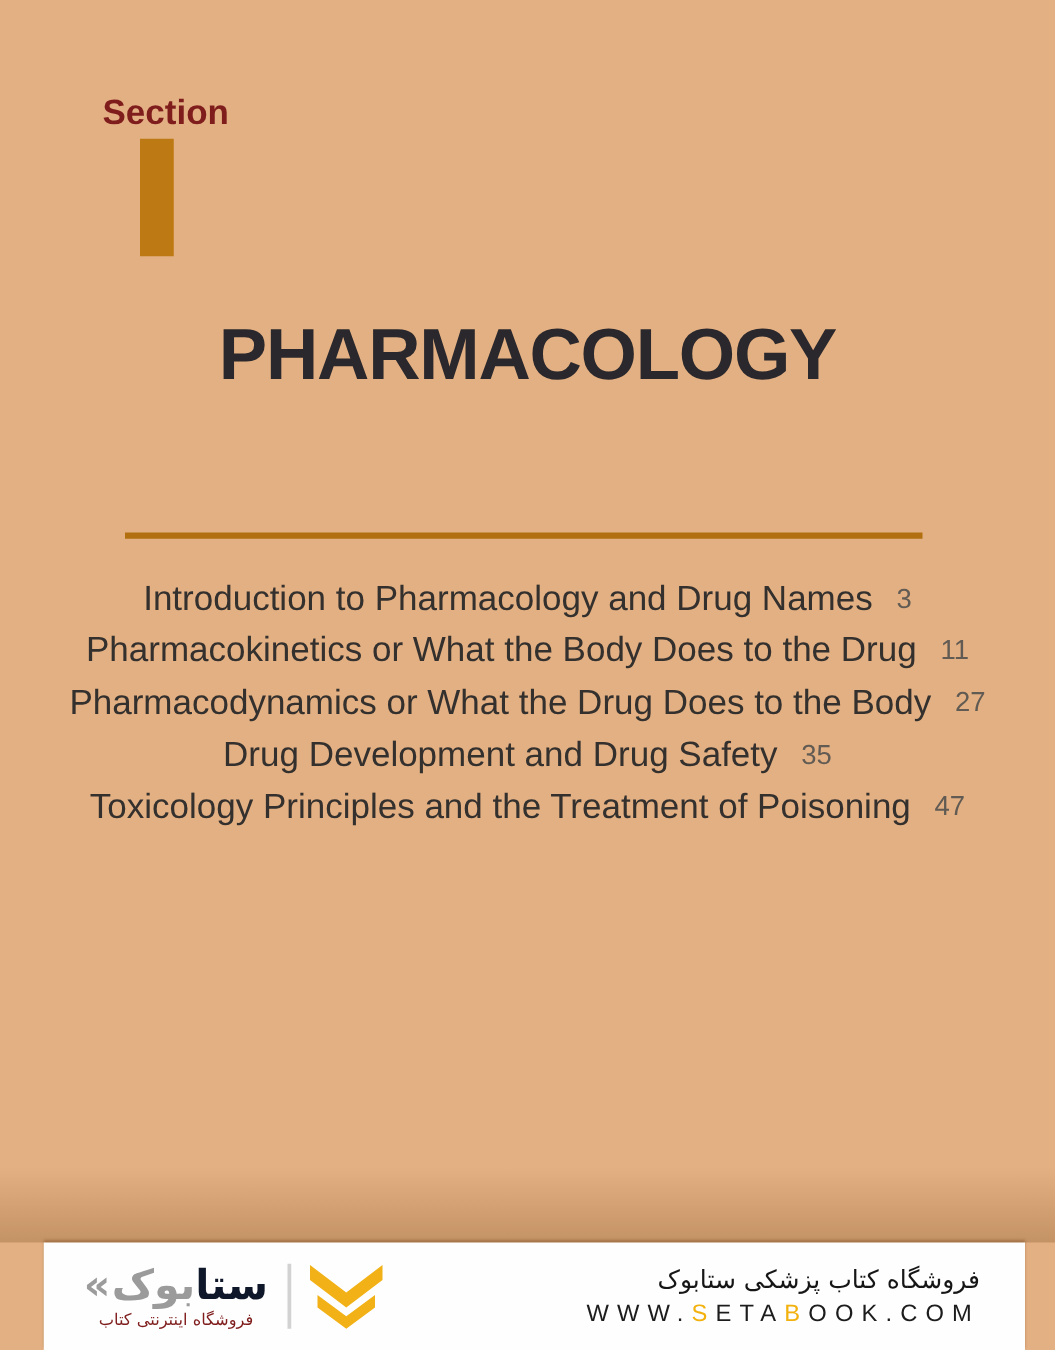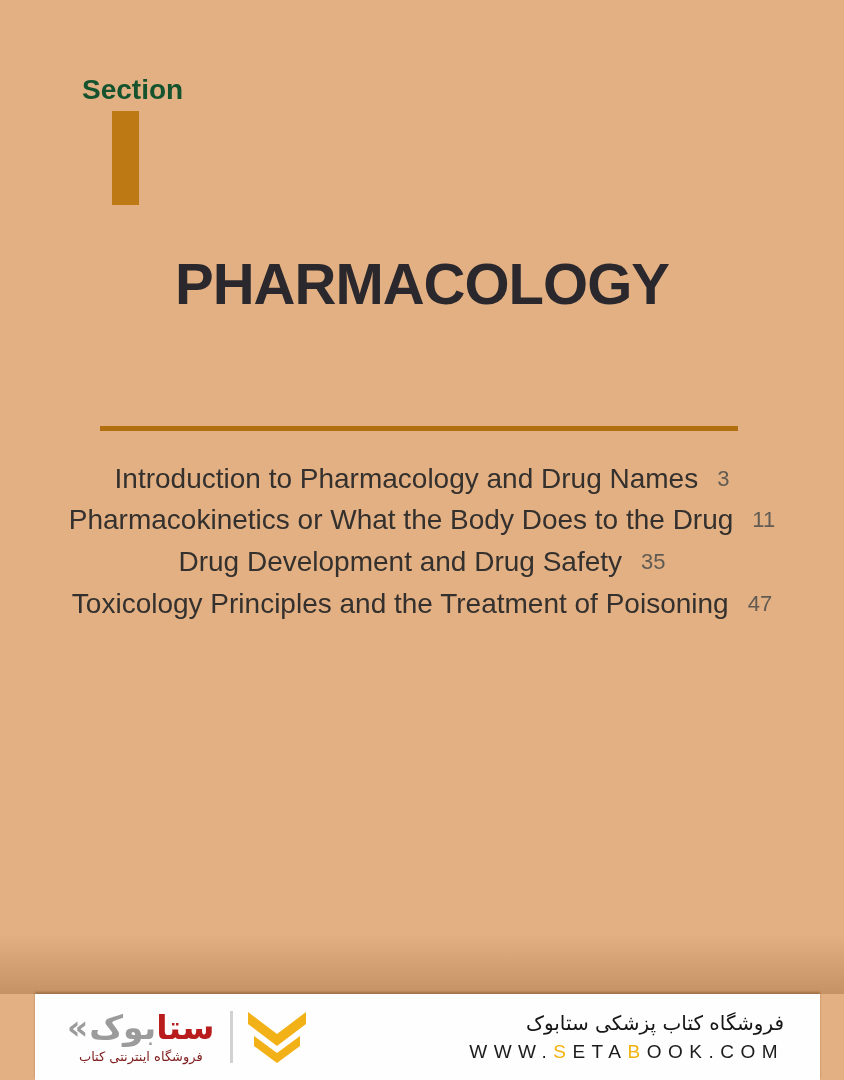--- a/index.html
+++ b/index.html
@@ -4,21 +4,21 @@
 <style>
   html,body{margin:0;padding:0;}
   body{width:844px;height:1080px;overflow:hidden;background:#e3b083;}
   .page{
     position:relative;width:844px;height:1080px;background:#e3b083;
     font-family:"Liberation Sans", sans-serif;
   }
   
   .section-label{
     position:absolute;left:82px;top:74px;
-    font-size:28px;font-weight:bold;color:#14532d;letter-spacing:0;
+    font-size:28px;font-weight:bold;color:#7f1d1d;letter-spacing:0;
   }
   .section-numeral-bar{
     position:absolute;left:112px;top:111px;width:27px;height:94px;
     background:#bd7a14;
   }
   .visually-hidden{position:absolute;opacity:0;font-size:1px;overflow:hidden;width:1px;height:1px;}
   
   .main-title{
     position:absolute;left:0;right:0;top:249px;text-align:center;
     font-size:58px;line-height:70px;font-weight:900;color:#2a282c;
@@ -44,21 +44,21 @@
   .footer-bar{
     position:absolute;left:35px;bottom:0;width:785px;height:86px;
     background:#fefefe;display:flex;align-items:center;
     box-shadow:0 -2px 2px rgba(120,75,30,0.45);
   }
   .logo-block{display:flex;align-items:center;margin-left:32px;}
   .logo-text-col{display:flex;flex-direction:column;align-items:center;}
   .logo-wordmark-row{display:flex;align-items:center;font-weight:bold;font-size:33px;line-height:36px;}
   .logo-chevron{color:#9b9b9b;font-weight:bold;margin-right:1px;font-family:"DejaVu Sans",sans-serif;}
   .logo-wordmark{font-family:"DejaVu Sans",sans-serif;}
-  .wm-gold{color:#b91c1c;}
+  .wm-gold{color:#0f172a;}
   .wm-gray{color:#9b9b9b;}
   .logo-subtitle{
     font-family:"DejaVu Sans",sans-serif;font-size:13px;color:#7f1d1d;margin-top:3px;
   }
   .logo-divider{width:3px;height:52px;background:#d2d2d2;margin:0 13px 0 15px;}
   .logo-emblem{display:block;}
   .footer-spacer{flex:1;}
   .footer-right{
     display:flex;flex-direction:column;align-items:flex-end;margin-right:36px;
   }
@@ -91,20 +91,24 @@
   <div class="toc">
     <div class="toc-row">
       <span class="toc-title">Introduction to Pharmacology and Drug Names</span>
       <span class="toc-page">3</span>
     </div>
     <div class="toc-row">
       <span class="toc-title">Pharmacokinetics or What the Body Does to the Drug</span>
       <span class="toc-page">11</span>
     </div>
     <div class="toc-row">
+      <span class="toc-title">Pharmacodynamics or What the Drug Does to the Body</span>
+      <span class="toc-page">27</span>
+    </div>
+    <div class="toc-row">
       <span class="toc-title">Drug Development and Drug Safety</span>
       <span class="toc-page">35</span>
     </div>
     <div class="toc-row">
       <span class="toc-title">Toxicology Principles and the Treatment of Poisoning</span>
       <span class="toc-page">47</span>
     </div>
   </div>
 
   <div class="footer-shadow"></div>

